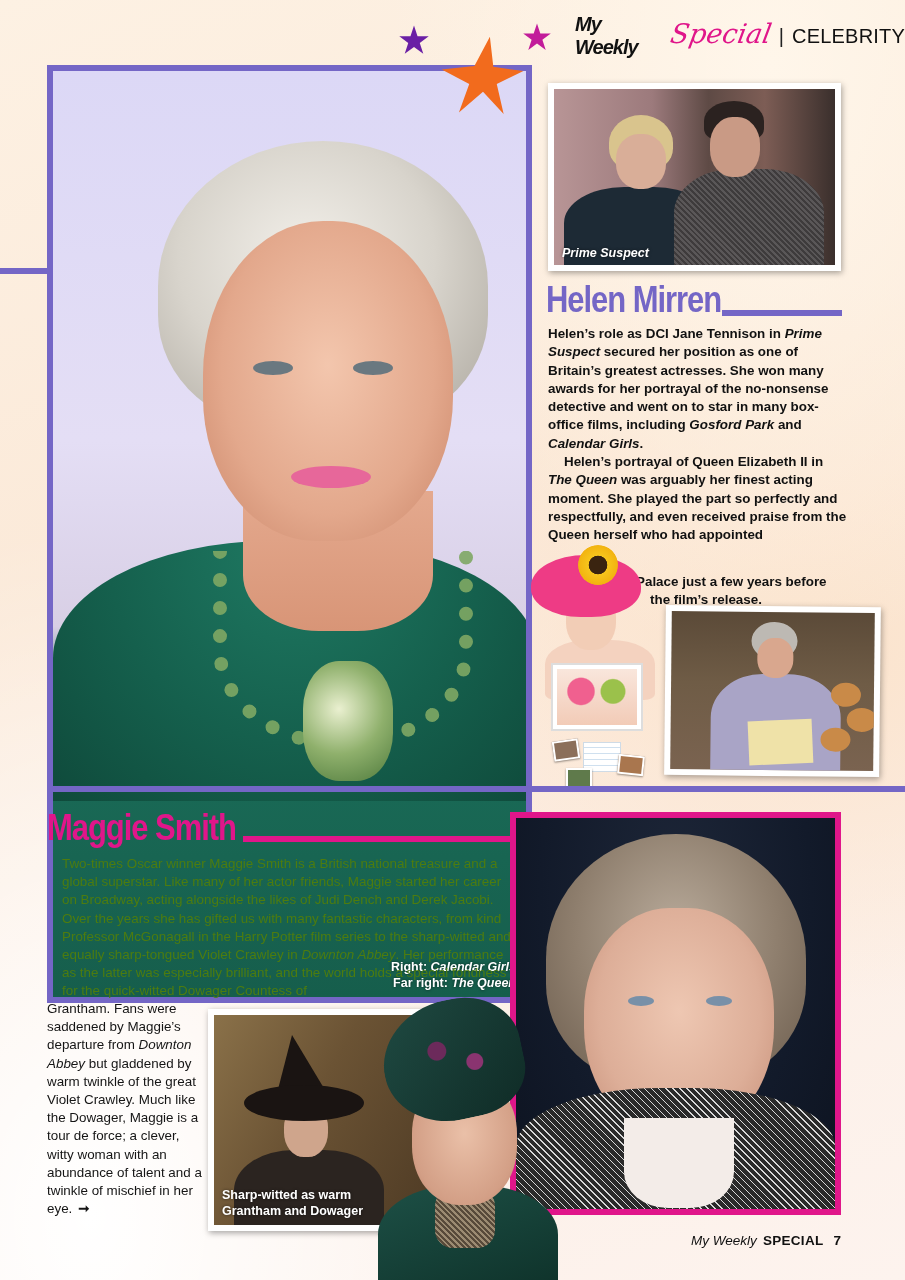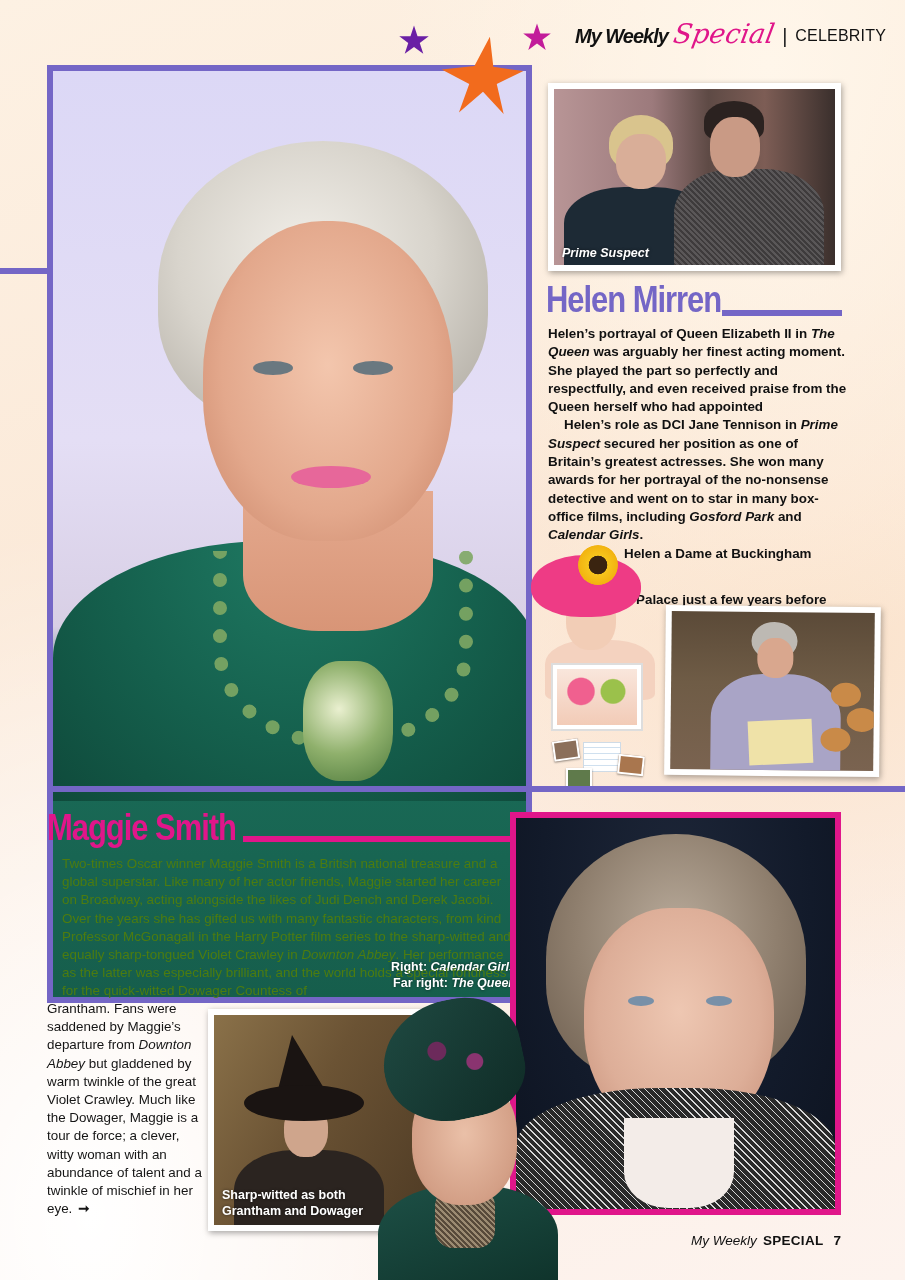--- a/index.html
+++ b/index.html
@@ -14,21 +14,21 @@
       linear-gradient(160deg, #fdf1e3 0%, #fbe9d8 40%, #fcefe6 70%, #fdf3ee 100%);
     color: #111;
   }
   .abs { position: absolute; }
 
   
   .masthead { left: 575px; top: 18px; height: 36px; display: flex; align-items: center; gap: 6px; }
   .mw-logo { font-weight: 900; font-style: italic; font-size: 20px; letter-spacing: -1px; color: #111; }
   .mw-special { font-family: "DejaVu Serif", serif; font-style: italic; font-size: 27px; color: #e0168a; margin-top: -6px; transform: skewX(-10deg); }
   .mw-sep { font-size: 20px; color: #222; margin: 0 2px; }
-  .mw-section { font-size: 16px; color: #111; letter-spacing: 0.2px; }
+  .mw-section { font-size: 20px; color: #111; letter-spacing: 0.2px; }
 
   .star { position: absolute; }
 
   
   .helen-frame {
     left: 47px; top: 65px; width: 485px; height: 938px;
     border: 6px solid #7466c6;
     background: linear-gradient(180deg, #dcd8f6 0%, #e4def5 40%, #d8cfe5 60%, #1a6c58 70%, #165e4c 100%);
     overflow: hidden;
   }
@@ -213,24 +213,24 @@
     <div class="abs photo-caption-white ps-caption">Prime Suspect</div>
   </div>
 </div>
 
 <div class="abs helen-heading">
   <h2 class="section-title helen-title">Helen Mirren</h2>
   <div class="helen-rule"></div>
 </div>
 
 <div class="abs helen-body">
+  <p><span>Helen’s role as DCI Jane Tennison in </span><i>Prime Suspect</i><span> secured her position as one of Britain’s greatest actresses. She won many awards for her portrayal of the no-nonsense detective and went on to star in many box-office films, including </span><i>Gosford Park</i><span> and </span><i>Calendar Girls</i><span>.</span></p>
   <p><span>Helen’s portrayal of Queen Elizabeth II in </span><i>The Queen</i><span> was arguably her finest acting moment. She played the part so perfectly and respectfully, and even received praise from the Queen herself who had appointed</span></p>
-  <p><span>Helen’s role as DCI Jane Tennison in </span><i>Prime Suspect</i><span> secured her position as one of Britain’s greatest actresses. She won many awards for her portrayal of the no-nonsense detective and went on to star in many box-office films, including </span><i>Gosford Park</i><span> and </span><i>Calendar Girls</i><span>.</span></p>
-  <div class="indent-1">Helen a Dame at Buckingham</div>
   <div class="indent-2">Palace just a few years before</div>
+  <div class="indent-3">the film’s release.</div>
 </div>
 
 <div class="abs cg-body"></div>
 <div class="abs cg-face"></div>
 <div class="abs cg-hat"></div>
 <div class="abs cg-sunflower"></div>
 <div class="abs cg-card">
     <div class="cg-card-inner"></div>
   </div>
 <div class="abs cg-mini" style="left:553px;top:740px;transform:rotate(-8deg)"></div>
@@ -273,21 +273,21 @@
   <div class="abs mp-collar"></div>
 </div>
 
 <div class="abs polaroid prof-photo">
   <div class="prof-inner">
     <div class="abs prof-robe"></div>
     <div class="abs prof-face"></div>
     <div class="abs prof-hat-top"></div>
     <div class="abs prof-hat-brim"></div>
     <div class="abs photo-caption-white prof-caption">
-      <div>Sharp-witted as both</div>
+      <div>Sharp-witted as warm</div>
       <div>Grantham and Dowager</div>
     </div>
   </div>
 </div>
 
 <div class="abs dowager-body"></div>
 <div class="abs dowager-collar"></div>
 <div class="abs dowager-face"></div>
 <div class="abs dowager-hat"></div>
 

